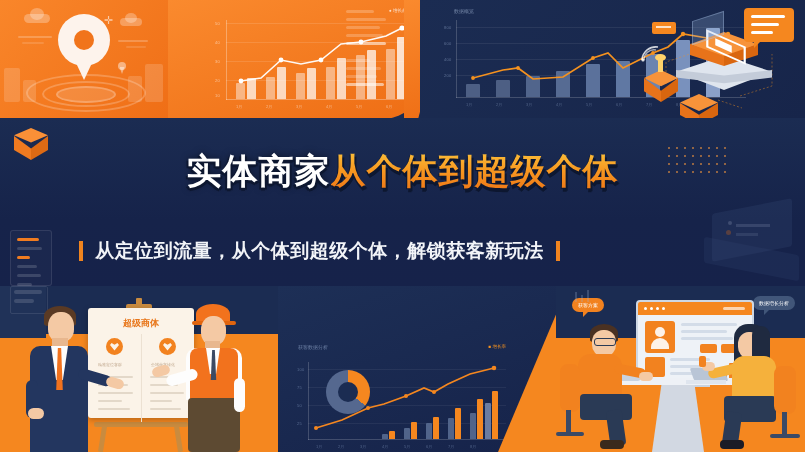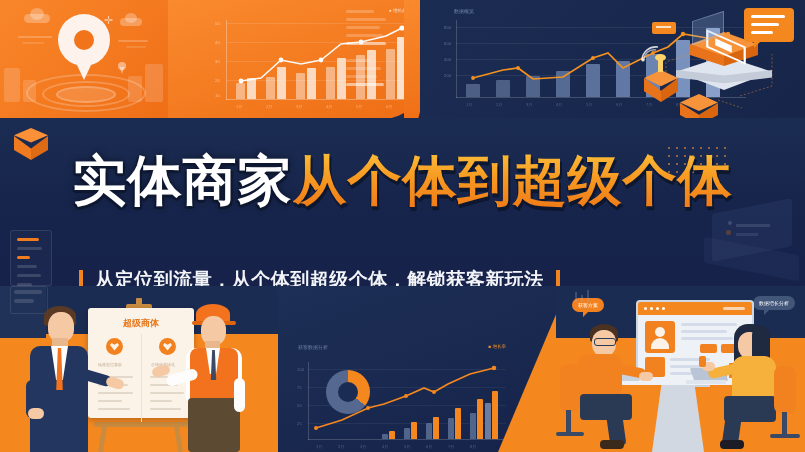--- a/index.html
+++ b/index.html
@@ -79,28 +79,28 @@
                  background:rgba(120,150,200,.30);transform:skewY(-11deg);border-radius:3px;}
   .isocard .base{position:absolute;left:0;top:40px;width:95px;height:26px;
                  background:rgba(95,125,175,.30);transform:skewY(11deg);border-radius:3px;}
   .isocard .d1{position:absolute;left:32px;top:18px;width:34px;height:3px;background:rgba(200,215,240,.55);}
   .isocard .d2{position:absolute;left:32px;top:27px;width:22px;height:3px;background:rgba(200,215,240,.4);}
   .isocard .dot{position:absolute;left:22px;top:24px;width:5px;height:5px;border-radius:50%;background:#f2822a;}
   .isocard .dot2{position:absolute;left:24px;top:15px;width:4px;height:4px;border-radius:50%;background:rgba(200,215,240,.7);}
 
   
   .title-wrap{position:absolute;left:0;top:154px;width:805px;text-align:center;}
-  .title{font-size:54px;font-weight:bold;letter-spacing:1px;line-height:1;white-space:nowrap;
+  .title{font-size:35px;font-weight:bold;letter-spacing:1px;line-height:1;white-space:nowrap;
          font-family:"DejaVu Sans","Liberation Sans",sans-serif;}
   .t-white{color:#ffffff;
            text-shadow:0 3px 0 #0d1730,2px 2px 0 #0d1730,-2px 2px 0 #0d1730,0 0 7px rgba(0,0,0,.55);}
   .t-orange{background:linear-gradient(180deg,#fcc13b 0%,#f79a22 45%,#ef7716 100%);
             -webkit-background-clip:text;background-clip:text;color:transparent;
             filter:drop-shadow(2px 3px 0 #0d1730) drop-shadow(-1px 1px 0 #0d1730);}
-  .sub-wrap{position:absolute;left:0;top:238px;width:639px;text-align:center;margin-top:29px;}
+  .sub-wrap{position:absolute;left:0;top:238px;width:639px;text-align:center;}
   .subbar{display:inline-block;width:4px;height:20px;background:#f0841f;vertical-align:-4px;margin:0 12px;}
   .subtext{display:inline-block;color:#f2f4f8;font-size:19px;letter-spacing:.5px;font-weight:600;
            font-family:"DejaVu Sans","Liberation Sans",sans-serif;}
 
   
   .botband{position:absolute;left:0;top:286px;width:805px;height:166px;overflow:hidden;}
   .bp{position:absolute;top:0;height:166px;overflow:hidden;}
   .bp-left{left:0;width:280px;background:#1b2c52;}
   .bp-left .floor{position:absolute;left:0;top:48px;width:280px;height:118px;background:#f5871f;}
   .bp-left .wallL{position:absolute;left:0;top:0;width:46px;height:52px;background:#203258;}

